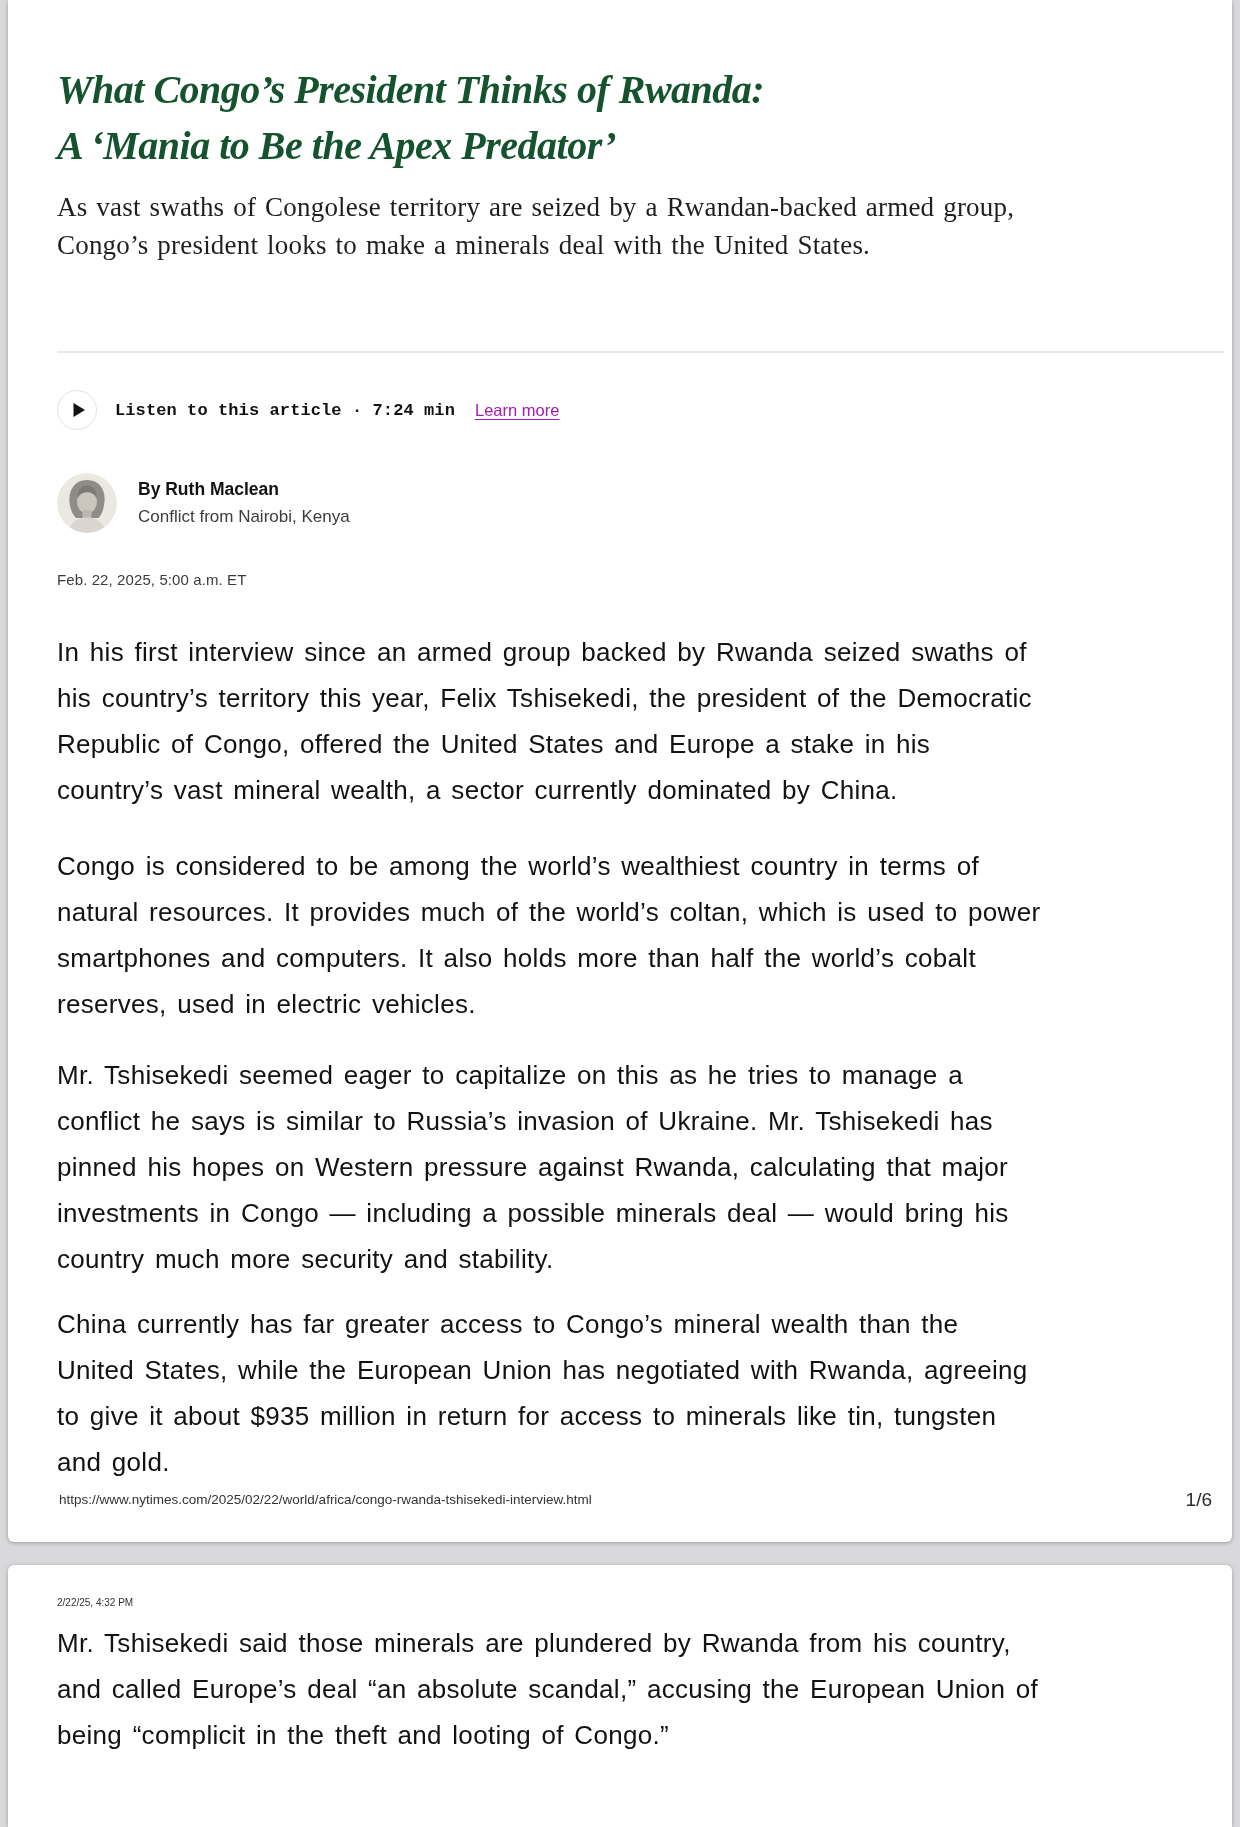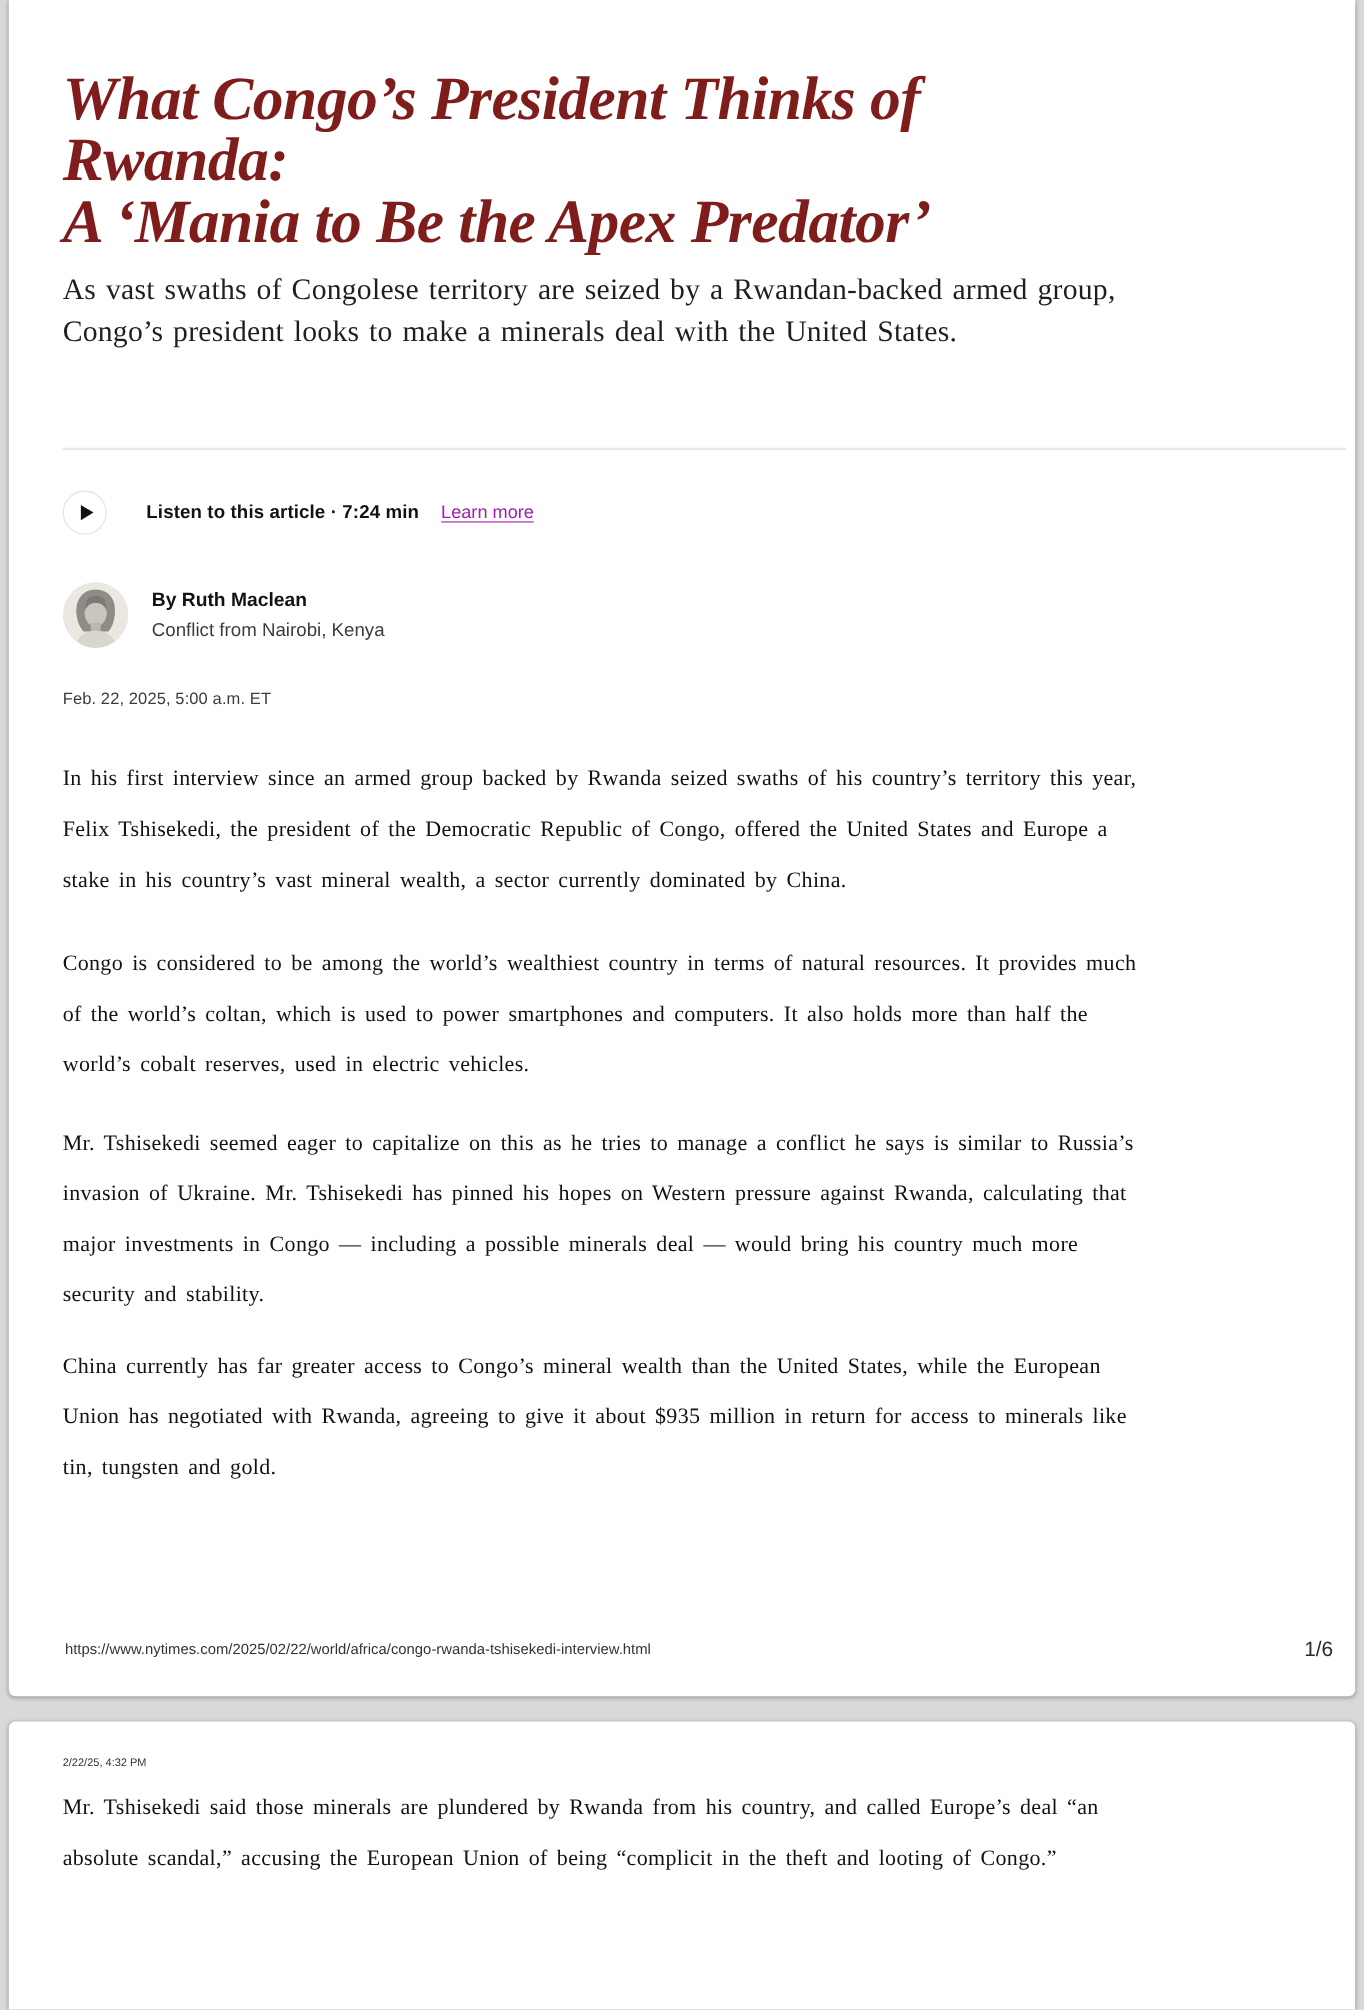--- a/index.html
+++ b/index.html
@@ -41,23 +41,23 @@
     width: 1167px;
     margin-left: 49px;
   }
   
   .headline {
     margin: 0;
     padding-top: 62px;
     font-family: "Liberation Serif", "DejaVu Serif", serif;
     font-style: italic;
     font-weight: 700;
-    font-size: 56px;
+    font-size: 40px;
     line-height: 56px;
-    color: #7f1d1d;
+    color: #14532d;
     letter-spacing: -0.5px;
   }
   .headline span { display: block; }
   .subhead {
     margin: 14px 0 0 0;
     font-family: "Liberation Serif", "DejaVu Serif", serif;
     font-weight: 400;
     font-size: 27px;
     line-height: 38px;
     color: #1f1f1f;
@@ -85,25 +85,26 @@
     background: #ffffff;
     display: flex;
     align-items: center;
     justify-content: center;
     padding: 0;
     box-sizing: border-box;
     cursor: pointer;
   }
   .play-btn svg { display: block; margin-left: 3px; }
   .listen-label {
-    margin-left: 36px;
+    margin-left: 18px;
     font-weight: 700;
     font-size: 17px;
     color: #121212;
     letter-spacing: 0.1px;
+    font-family: Liberation Mono, monospace;
   }
   .learn-more {
     margin-left: 20px;
     font-size: 16.5px;
     color: #a21caf;
     text-decoration: underline;
     text-underline-offset: 3px;
     cursor: pointer;
   }
   
@@ -136,22 +137,22 @@
   .dateline {
     margin-top: 38px;
     font-size: 15px;
     line-height: 18px;
     color: #3c3c3c;
     letter-spacing: 0.1px;
   }
   
   .body-copy p {
     margin: 0;
-    font-family: Liberation Serif, serif;
-    font-size: 20px;
+    font-family: Liberation Sans, sans-serif;
+    font-size: 26px;
     line-height: 46px;
     color: #121212;
     letter-spacing: 0.3px;
     word-spacing: 3px;
   }
   .body-copy p.p1 { margin-top: 40px; }
   .body-copy p.p2 { margin-top: 30px; }
   .body-copy p.p3 { margin-top: 25px; }
   .body-copy p.p4 { margin-top: 19px; }
   

